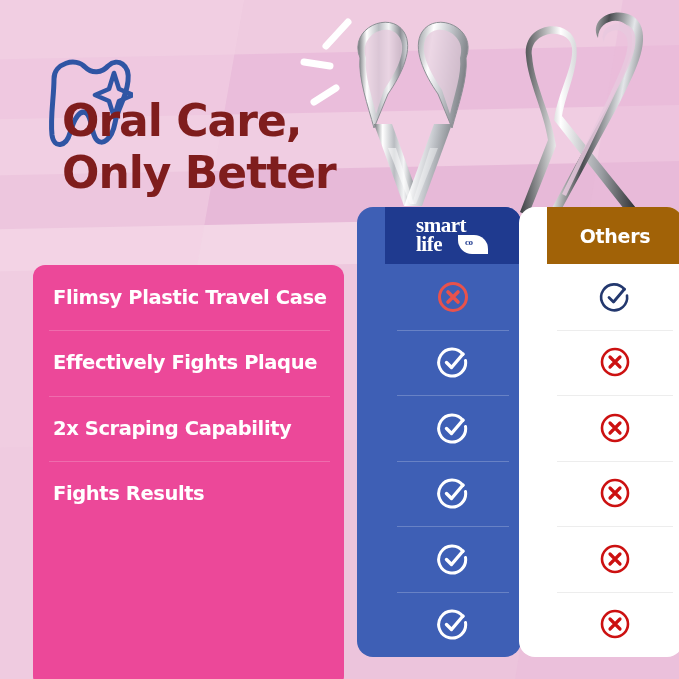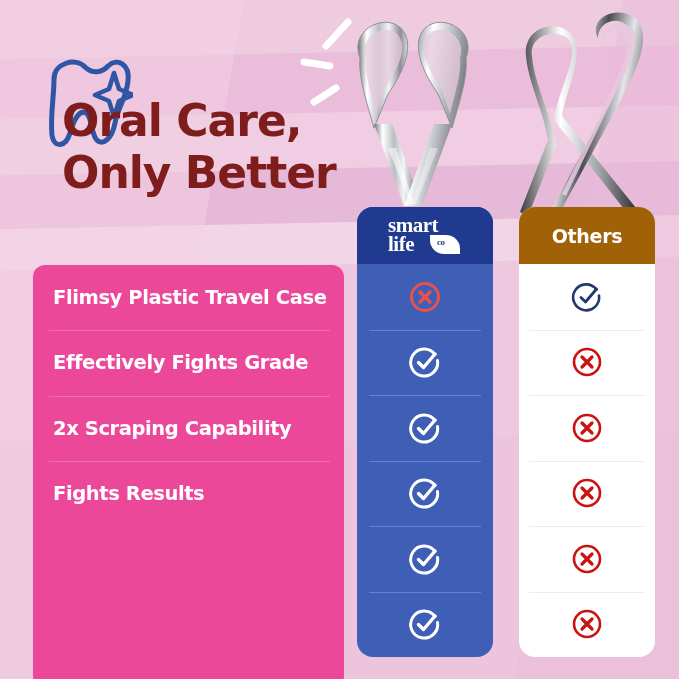--- a/index.html
+++ b/index.html
@@ -32,21 +32,21 @@
   .headline .l2{display:block;}
   .tooth-icon{position:absolute;left:38px;top:55px;z-index:5;}
   .sparkle-rays{position:absolute;left:300px;top:8px;z-index:4;}
 
   
   .prod{position:absolute;z-index:3;}
   .prod-brand{left:318px;top:-2px;}
   .prod-others{left:500px;top:0px;}
 
   
-  .col{position:absolute;z-index:7;border-radius:16px;overflow:hidden;}
+  .col{position:absolute;z-index:7;border-radius:16px;overflow:hidden;padding-left:28px;}
   .col-brand{left:357px;top:207px;width:136px;height:450px;background:#3e5fb5;}
   .col-others{left:519px;top:207px;width:136px;height:450px;background:#ffffff;}
 
   .col-head{height:57px;display:flex;align-items:center;justify-content:center;}
   .head-brand{background:#1f3a8f;}
   .head-others{background:#a16207;align-items:center;}
   .head-others .txt{color:#fff;font-size:19px;font-weight:bold;
       font-family:"DejaVu Sans", sans-serif;letter-spacing:-.3px;}
 
   
@@ -167,21 +167,21 @@
   <div class="headline">
     <span>Oral Care,</span>
     <span class="l2">Only Better</span>
   </div>
 
   <div class="features">
     <div class="frow">
       <span class="ftxt">Flimsy Plastic Travel Case</span>
     </div>
     <div class="frow">
-      <span class="ftxt">Effectively Fights Grade</span>
+      <span class="ftxt">Effectively Fights Plaque</span>
     </div>
     <div class="frow">
       <span class="ftxt">2x Scraping Capability</span>
     </div>
     <div class="frow">
       <span class="ftxt">Fights Results</span>
     </div>
   </div>
 
   <div class="col col-brand">

